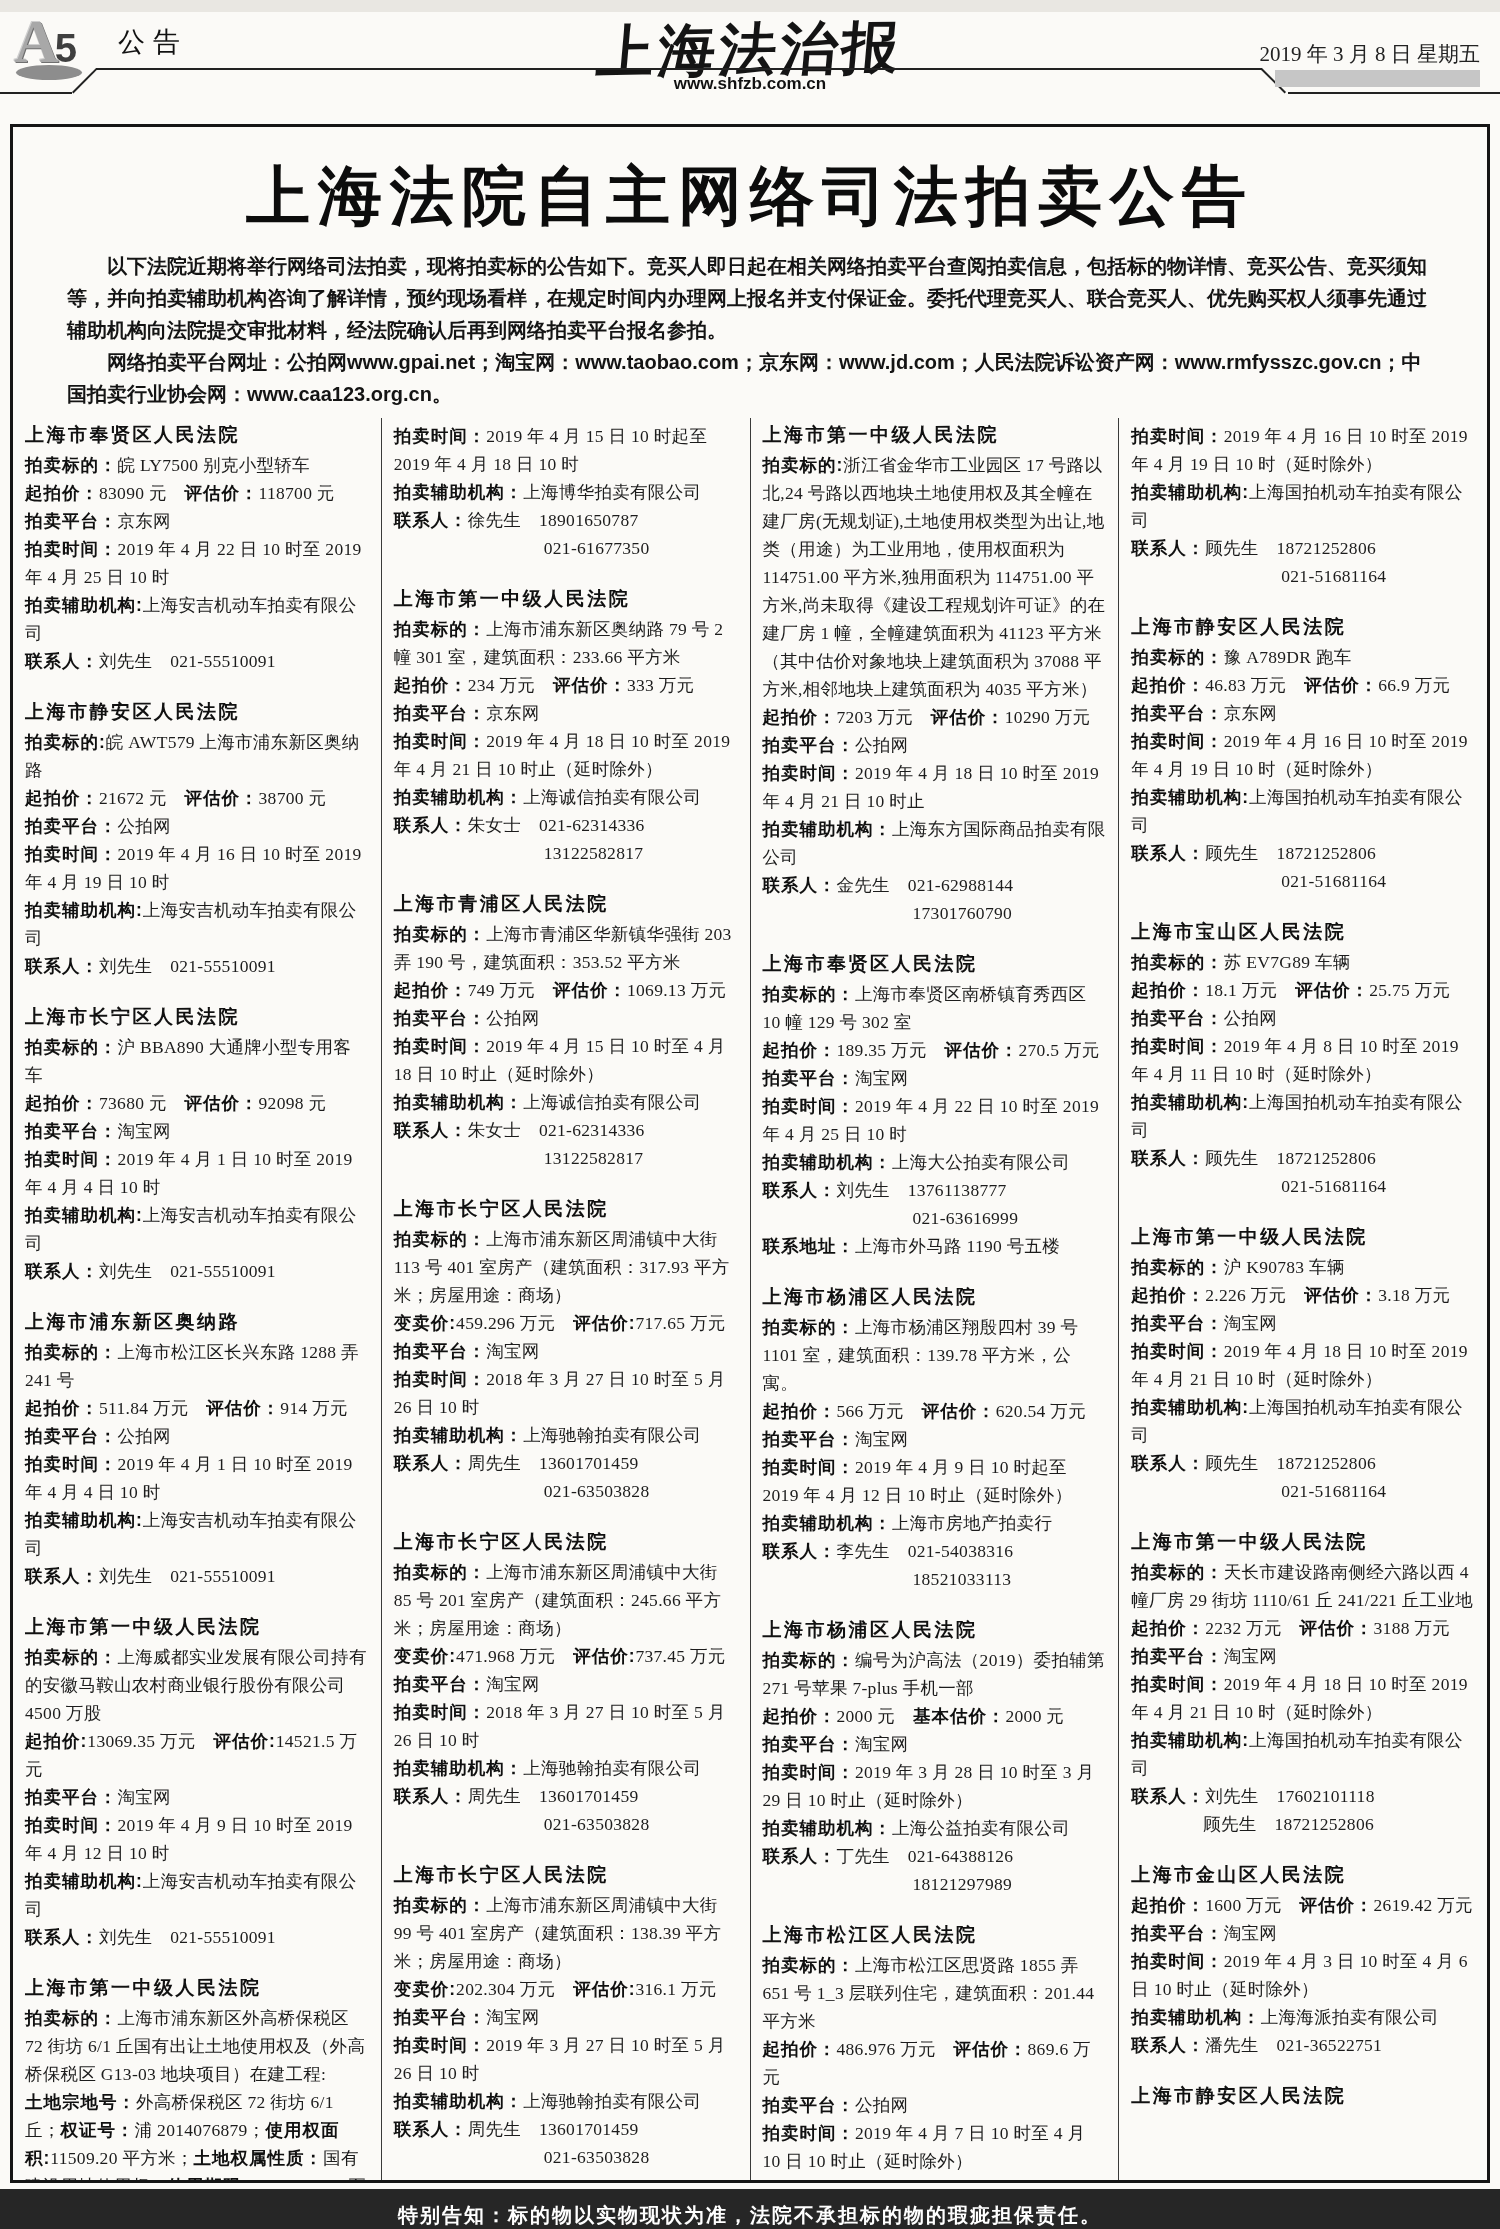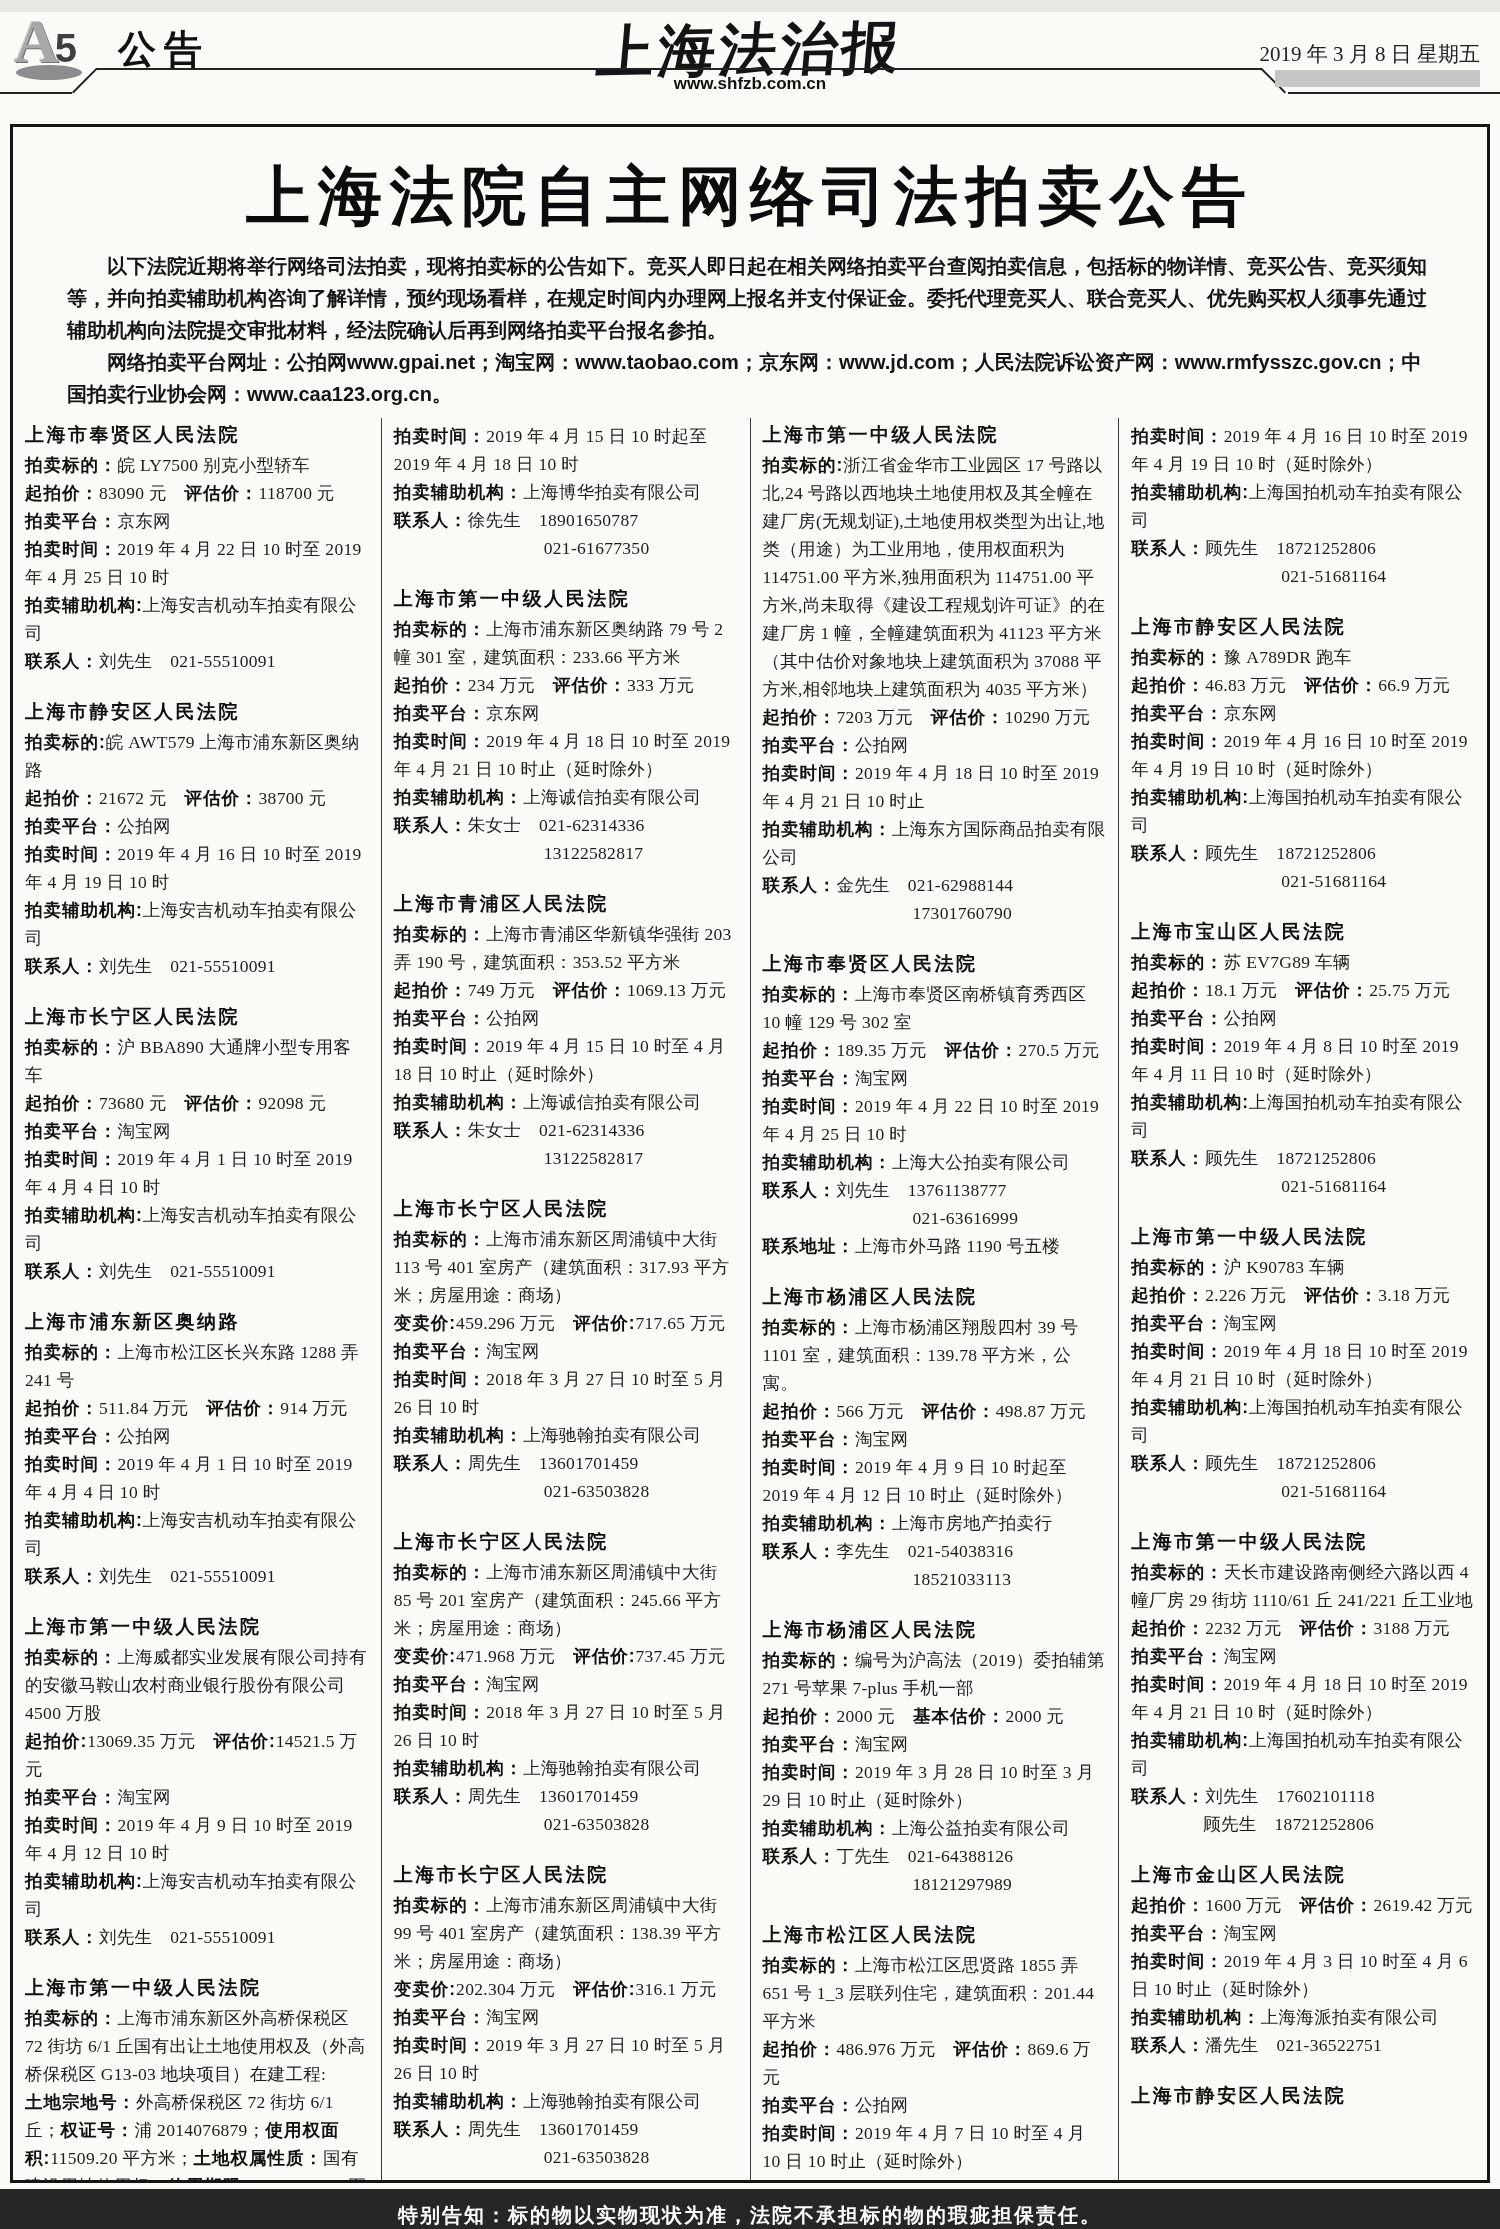--- a/index.html
+++ b/index.html
@@ -5,22 +5,22 @@
   html,body{margin:0;padding:0;background:#e9e7e2;}
   #page{position:relative;width:1500px;height:2229px;margin:12px auto;background:#fbfaf7;overflow:hidden;
         font-family:"Liberation Serif",serif;color:#1a1a1a;display:flex;flex-direction:column;}
   
   .hdr{position:relative;height:112px;flex:0 0 auto;}
   .a5{position:absolute;left:14px;top:0px;width:100px;}
   .a5 .A{font-family:"Liberation Serif",serif;font-weight:bold;font-size:62px;line-height:58px;color:#a8a8a8;
          text-shadow:1px 1px 0 #6f6f6f,-1px -1px 0 #cfcfcf;}
   .a5 .five{font-family:"Liberation Sans",sans-serif;font-weight:bold;font-size:40px;color:#3f3f3f;margin-left:-4px;}
   .a5 .ellipse{width:66px;height:15px;border-radius:50%;background:#8d8d8d;margin:-6px 0 0 2px;}
-  .section-label{position:absolute;left:118px;top:12px;font-family:"Liberation Sans",sans-serif;font-weight:700;
-                 font-size:38px;letter-spacing:8px;color:#111;}
+  .section-label{position:absolute;left:118px;top:12px;font-family:"Liberation Sans",sans-serif;font-weight:400;
+                 font-size:27px;letter-spacing:8px;color:#111;}
   .masthead-text{position:absolute;left:50%;top:0px;transform:translateX(-50%) skewX(-6deg) rotate(-1deg);
                  font-family:"DejaVu Serif",serif;font-weight:bold;font-size:57px;letter-spacing:4px;color:#141414;white-space:nowrap;}
   .site-url{position:absolute;left:50%;top:62px;transform:translateX(-50%);
             font-family:"Liberation Sans",sans-serif;font-weight:bold;font-size:17px;color:#111;}
   .date-text{position:absolute;right:20px;top:28px;font-size:21px;font-family:"Liberation Serif",serif;color:#222;white-space:nowrap;}
   .graybar{position:absolute;right:20px;top:58px;width:205px;height:17px;background:#c6c6c6;}
   .rule-a{position:absolute;top:56px;left:96px;right:238px;border-top:2px solid #222;}
   .rule-bl{position:absolute;top:80px;left:0;width:72px;border-top:2px solid #222;}
   .rule-br{position:absolute;top:80px;right:0;width:212px;border-top:2px solid #222;}
   .diag-l{position:absolute;top:80px;left:72px;width:34px;border-top:2px solid #222;transform:rotate(-45deg);transform-origin:left top;}
@@ -204,21 +204,21 @@
             <p class="line"><span class="lbl">拍卖平台：</span><span>淘宝网</span></p>
             <p class="line"><span class="lbl">拍卖时间：</span><span>2019 年 4 月 22 日 10 时至 2019 年 4 月 25 日 10 时</span></p>
             <p class="line"><span class="lbl">拍卖辅助机构：</span><span>上海大公拍卖有限公司</span></p>
             <p class="line"><span class="lbl">联系人：</span><span>刘先生　13761138777</span></p>
             <p class="line ind"><span>021-63616999</span></p>
             <p class="line"><span class="lbl">联系地址：</span><span>上海市外马路 1190 号五楼</span></p>
           </div>
           <div class="item">
             <div class="court">上海市杨浦区人民法院</div>
             <p class="line"><span class="lbl">拍卖标的：</span><span>上海市杨浦区翔殷四村 39 号 1101 室，建筑面积：139.78 平方米，公寓。</span></p>
-            <p class="line"><span class="lbl">起拍价：</span><span>566 万元　</span><span class="lbl">评估价：</span><span>498.87 万元</span></p>
+            <p class="line"><span class="lbl">起拍价：</span><span>566 万元　</span><span class="lbl">评估价：</span><span>620.54 万元</span></p>
             <p class="line"><span class="lbl">拍卖平台：</span><span>淘宝网</span></p>
             <p class="line"><span class="lbl">拍卖时间：</span><span>2019 年 4 月 9 日 10 时起至 2019 年 4 月 12 日 10 时止（延时除外）</span></p>
             <p class="line"><span class="lbl">拍卖辅助机构：</span><span>上海市房地产拍卖行</span></p>
             <p class="line"><span class="lbl">联系人：</span><span>李先生　021-54038316</span></p>
             <p class="line ind"><span>18521033113</span></p>
           </div>
           <div class="item">
             <div class="court">上海市杨浦区人民法院</div>
             <p class="line"><span class="lbl">拍卖标的：</span><span>编号为沪高法（2019）委拍辅第 271 号苹果 7-plus 手机一部</span></p>
             <p class="line"><span class="lbl">起拍价：</span><span>2000 元　</span><span class="lbl">基本估价：</span><span>2000 元</span></p>

